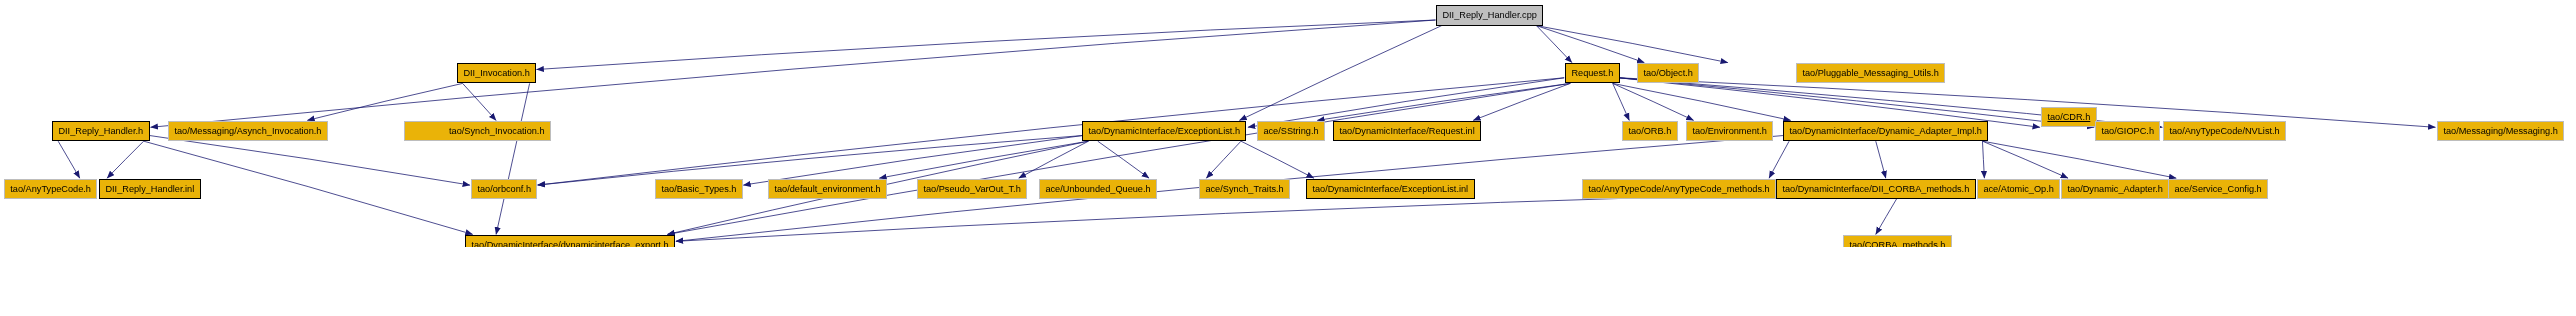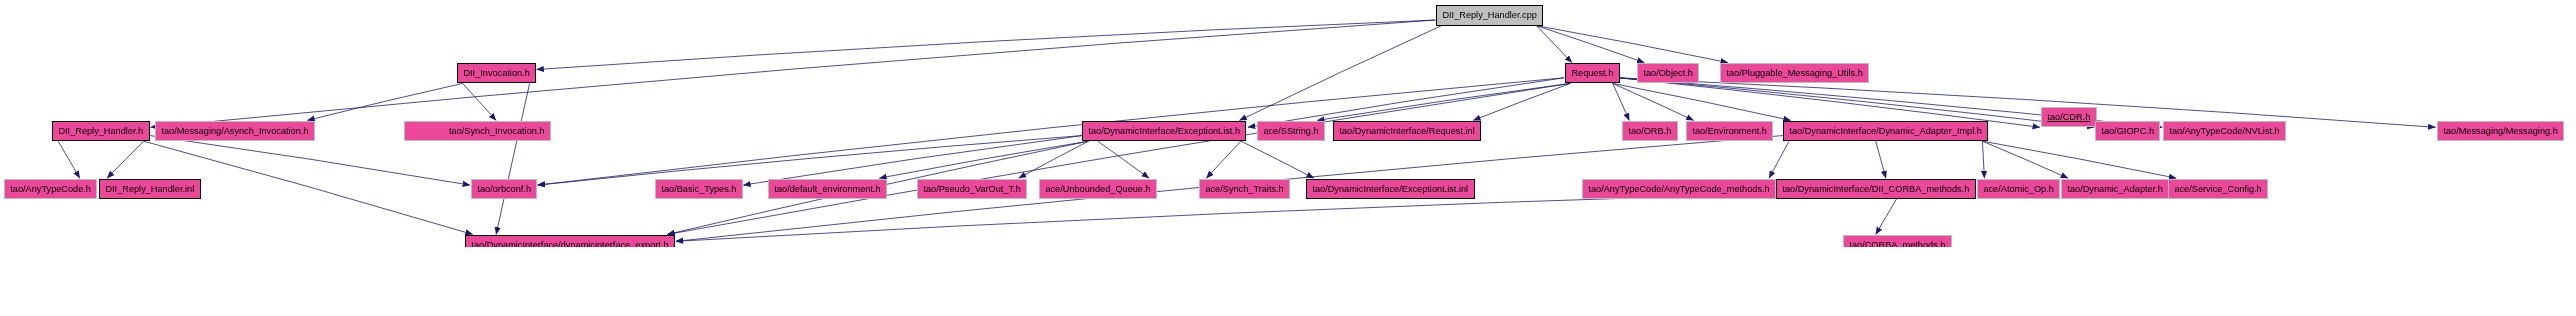--- a/index.html
+++ b/index.html
@@ -7,21 +7,21 @@
     position:relative;
     width:2576px;height:247px;
     background:#ffffff;
     font-family:"Liberation Sans", sans-serif;
     overflow:hidden;
   }
   #edges{position:absolute;left:0;top:0;width:2576px;height:317px;pointer-events:none;}
   .node{
     position:absolute;
     box-sizing:border-box;
-    background:#ec4899;
+    background:#eab308;
     border:0.8px solid #000000;
     color:#000000;
     font-size:9.2px;
     line-height:12.3px;
     padding:3.1px 5.4px;
     white-space:nowrap;
     text-align:center;
   }
   .node.external{border-color:#bdbdbd;}
   .node.root{background:#bfbfbf;border-color:#000000;}
@@ -79,23 +79,23 @@
         <path d="M2314.5,175.72 Q1596,234.0957142857143 877.5,313" fill="none" stroke="#191970" stroke-width="1" marker-end="url(#arrow)"></path>
         <path d="M2462,258 Q2448.5,280.8071428571429 2435,304" fill="none" stroke="#191970" stroke-width="1" marker-end="url(#arrow)"></path>
         <path d="M2305,250.72 Q1591.25,271.66357142857146 877.5,313" fill="none" stroke="#191970" stroke-width="1" marker-end="url(#arrow)"></path>
         <path d="M740,331 Q740,354.5 740,378" fill="none" stroke="#191970" stroke-width="1" marker-end="url(#arrow)"></path>
       </g>
   </svg>
 <div class="node root" style="left: 1436px; top: 5.4px;">DII_Reply_Handler.cpp</div>
     <div class="node internal" style="left: 457px; top: 63px;">DII_Invocation.h</div>
     <div class="node internal" style="left: 1565px; top: 63px;">Request.h</div>
     <div class="node external" style="left: 1637px; top: 63px;">tao/Object.h</div>
-    <div class="node external" style="left: 1720px; top: 63px;">tao/Pluggable_Messaging_Utils.h</div>
+    <div class="node external" style="left: 1796px; top: 63px;">tao/Pluggable_Messaging_Utils.h</div>
     <div class="node internal" style="left: 52px; top: 121px;">DII_Reply_Handler.h</div>
-    <div class="node external" style="left: 155px; top: 121px;">tao/Messaging/Asynch_Invocation.h</div>
+    <div class="node external" style="left: 168px; top: 121px;">tao/Messaging/Asynch_Invocation.h</div>
     <div class="node external" style="left: 404px; top: 121px; padding-left: 44px;">tao/Synch_Invocation.h</div>
     <div class="node internal" style="left: 1082px; top: 121px;">tao/DynamicInterface/ExceptionList.h</div>
     <div class="node external" style="left: 1257px; top: 121px;">ace/SString.h</div>
     <div class="node internal" style="left: 1333px; top: 121px;">tao/DynamicInterface/Request.inl</div>
     <div class="node external" style="left: 1622px; top: 121px;">tao/ORB.h</div>
     <div class="node external" style="left: 1686px; top: 121px;">tao/Environment.h</div>
     <div class="node internal" style="left: 1783px; top: 121px;">tao/DynamicInterface/Dynamic_Adapter_Impl.h</div>
     <div class="node external" style="left: 2041px; top: 107px; text-decoration: underline;">tao/CDR.h</div>
     <div class="node external" style="left: 2095px; top: 121px;">tao/GIOPC.h</div>
     <div class="node external" style="left: 2163px; top: 121px;">tao/AnyTypeCode/NVList.h</div>

